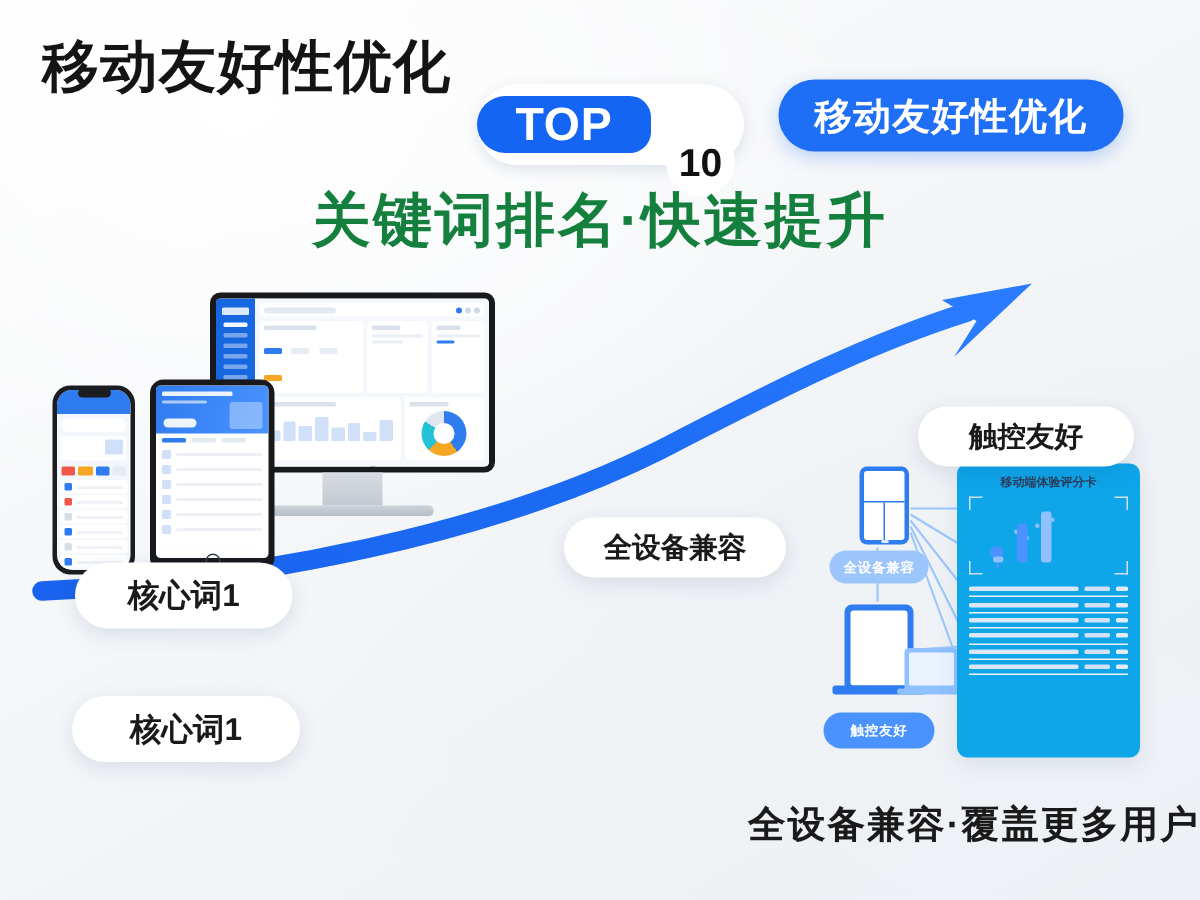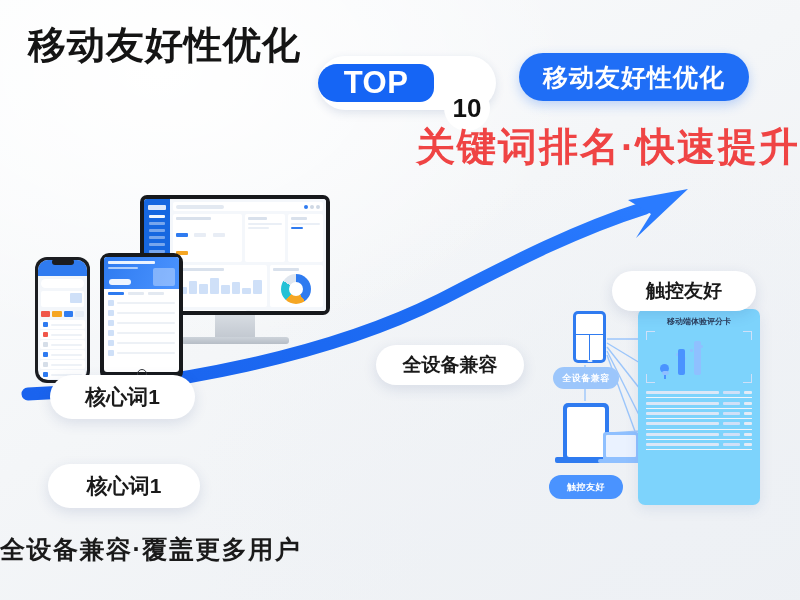--- a/index.html
+++ b/index.html
@@ -39,22 +39,22 @@
   }
   .pill-blue-hdr {
     position:absolute; left:519px; top:53px;
     height:48px; padding:0 24px; border-radius:24px;
     background:#1f6ef6; color:#ffffff;
     font-size:25px; font-weight:700; letter-spacing:1px;
     display:flex; align-items:center; justify-content:center;
     box-shadow:0 4px 12px rgba(31,110,246,.28);
   }
   .hl-sub {
-    position:absolute; left:0; right:0; top:120px; text-align:right;
-    font-size:39px; font-weight:700; color:#ef4444; letter-spacing:2px;
+    position:absolute; left:0; right:0; top:120px; text-align:center;
+    font-size:39px; font-weight:700; color:#15803d; letter-spacing:2px;
   }
 
   
   .devices { position:absolute; left:30px; top:195px; width:300px; height:190px; }
 
   .monitor { position:absolute; left:110px; top:0px; width:190px; }
   .monitor .screen {
     width:190px; height:120px; background:#17191c;
     border-radius:7px; padding:4px;
   }
@@ -147,21 +147,21 @@
   #pill-kw1 { left:50px;  top:375px; width:145px; height:44px; font-size:21px; }
   #pill-kw2 { left:190px; top:418px; width:163px; height:44px; font-size:21px; }
   #pill-kw3 { left:48px;  top:464px; width:152px; height:44px; font-size:21px; }
   #pill-layout { left:376px; top:345px; width:148px; height:40px; font-size:19px; }
   #pill-touch  { left:612px; top:271px; width:144px; height:40px; font-size:19px; }
 
   
   .illus { position:absolute; left:545px; top:305px; width:215px; height:205px; }
   .il-card {
     position:absolute; right:0; top:4px; width:122px; height:196px;
-    background:#7dd3fc; border-radius:7px; box-shadow:0 4px 14px rgba(40,80,150,.10);
+    background:#0ea5e9; border-radius:7px; box-shadow:0 4px 14px rgba(40,80,150,.10);
     padding:7px 8px;
   }
   .il-card .ct { font-size:8px; font-weight:700; color:#2c3e5c; text-align:center; margin-bottom:4px; }
   .il-frame { position:relative; height:52px; margin-bottom:5px; }
   .il-frame .cn { position:absolute; width:9px; height:9px; border:1.2px solid #cfe0f8; }
   .il-frame .c1 { left:0; top:0; border-right:0; border-bottom:0; }
   .il-frame .c2 { right:0; top:0; border-left:0; border-bottom:0; }
   .il-frame .c3 { left:0; bottom:0; border-right:0; border-top:0; }
   .il-frame .c4 { right:0; bottom:0; border-left:0; border-top:0; }
   .il-bars { position:absolute; left:16px; right:16px; bottom:8px; height:42px;
@@ -201,21 +201,21 @@
 
   .il-pill {
     position:absolute; border-radius:12px; display:flex; align-items:center; justify-content:center;
     font-size:9px; font-weight:700; letter-spacing:.5px;
   }
   #il-pill-multi { left:8px; top:62px; width:66px; height:22px; background:#9cc6fb; color:#ffffff; }
   #il-pill-touch { left:4px; top:170px; width:74px; height:24px; background:#4a93ff; color:#ffffff; }
 
   
   .footer {
-    position:absolute; left:0; right:0; top:533px; text-align:left;
+    position:absolute; left:0; right:0; top:533px; text-align:right;
     font-size:25px; font-weight:700; color:#1a1a1a; letter-spacing:1.5px;
   }
 </style>
 </head>
 <body>
 
 <div class="stage">
 
   <div class="hl-title">移动友好性优化</div>
 

